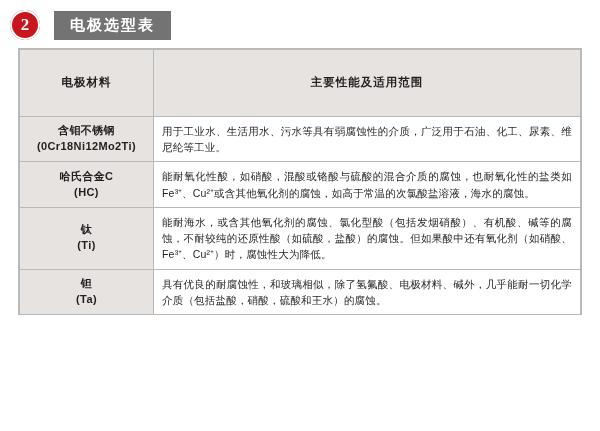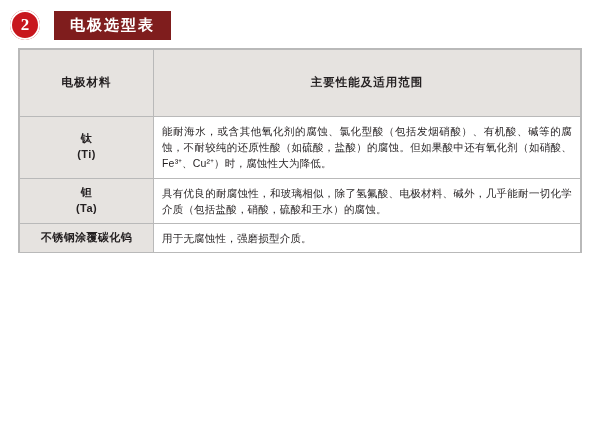--- a/index.html
+++ b/index.html
@@ -40,21 +40,21 @@
     font-weight: bold;
     display: flex;
     align-items: center;
     justify-content: center;
     box-shadow: 0 0 0 2px #ffffff inset;
     flex: none;
     font-family: "Liberation Serif", serif;
   }
   .title-bar {
     margin-left: 14px;
-    background: #7f1d1d;
+    background: #737373;
     color: #ffffff;
     font-size: 15px;
     font-weight: bold;
     letter-spacing: 2px;
     padding: 5px 16px 6px 16px;
     line-height: 1.2;
     display: inline-block;
   }
 
   
@@ -120,35 +120,43 @@
       </colgroup>
       <thead>
         <tr>
           <th>电极材料</th>
           <th>主要性能及适用范围</th>
         </tr>
       </thead>
       <tbody>
         <tr>
           <td class="mat">
+            <span>含钼不锈钢</span>
+            <span>(0Cr18Ni12Mo2Ti)</span>
+          </td>
+          <td class="desc">用于工业水、生活用水、污水等具有弱腐蚀性的介质，广泛用于石油、化工、尿素、维尼纶等工业。</td>
+        </tr>
+        <tr>
+          <td class="mat">
+            <span>哈氏合金C</span>
+            <span>(HC)</span>
+          </td>
+          <td class="desc">能耐氧化性酸，如硝酸，混酸或铬酸与硫酸的混合介质的腐蚀，也耐氧化性的盐类如Fe³⁺、Cu²⁺或含其他氧化剂的腐蚀，如高于常温的次氯酸盐溶液，海水的腐蚀。</td>
+        </tr>
+        <tr>
+          <td class="mat">
             <span>钛</span>
             <span>(Ti)</span>
           </td>
           <td class="desc">能耐海水，或含其他氧化剂的腐蚀、氯化型酸（包括发烟硝酸）、有机酸、碱等的腐蚀，不耐较纯的还原性酸（如硫酸，盐酸）的腐蚀。但如果酸中还有氧化剂（如硝酸、Fe³⁺、Cu²⁺）时，腐蚀性大为降低。</td>
         </tr>
         <tr>
           <td class="mat">
             <span>钽</span>
             <span>(Ta)</span>
           </td>
           <td class="desc">具有优良的耐腐蚀性，和玻璃相似，除了氢氟酸、电极材料、碱外，几乎能耐一切化学介质（包括盐酸，硝酸，硫酸和王水）的腐蚀。</td>
         </tr>
-        <tr>
-          <td class="mat">
-            <span>不锈钢涂覆碳化钨</span>
-          </td>
-          <td class="desc">用于无腐蚀性，强磨损型介质。</td>
-        </tr>
       </tbody>
     </table>
   </div>
 
 </div>
 
 </body></html>

